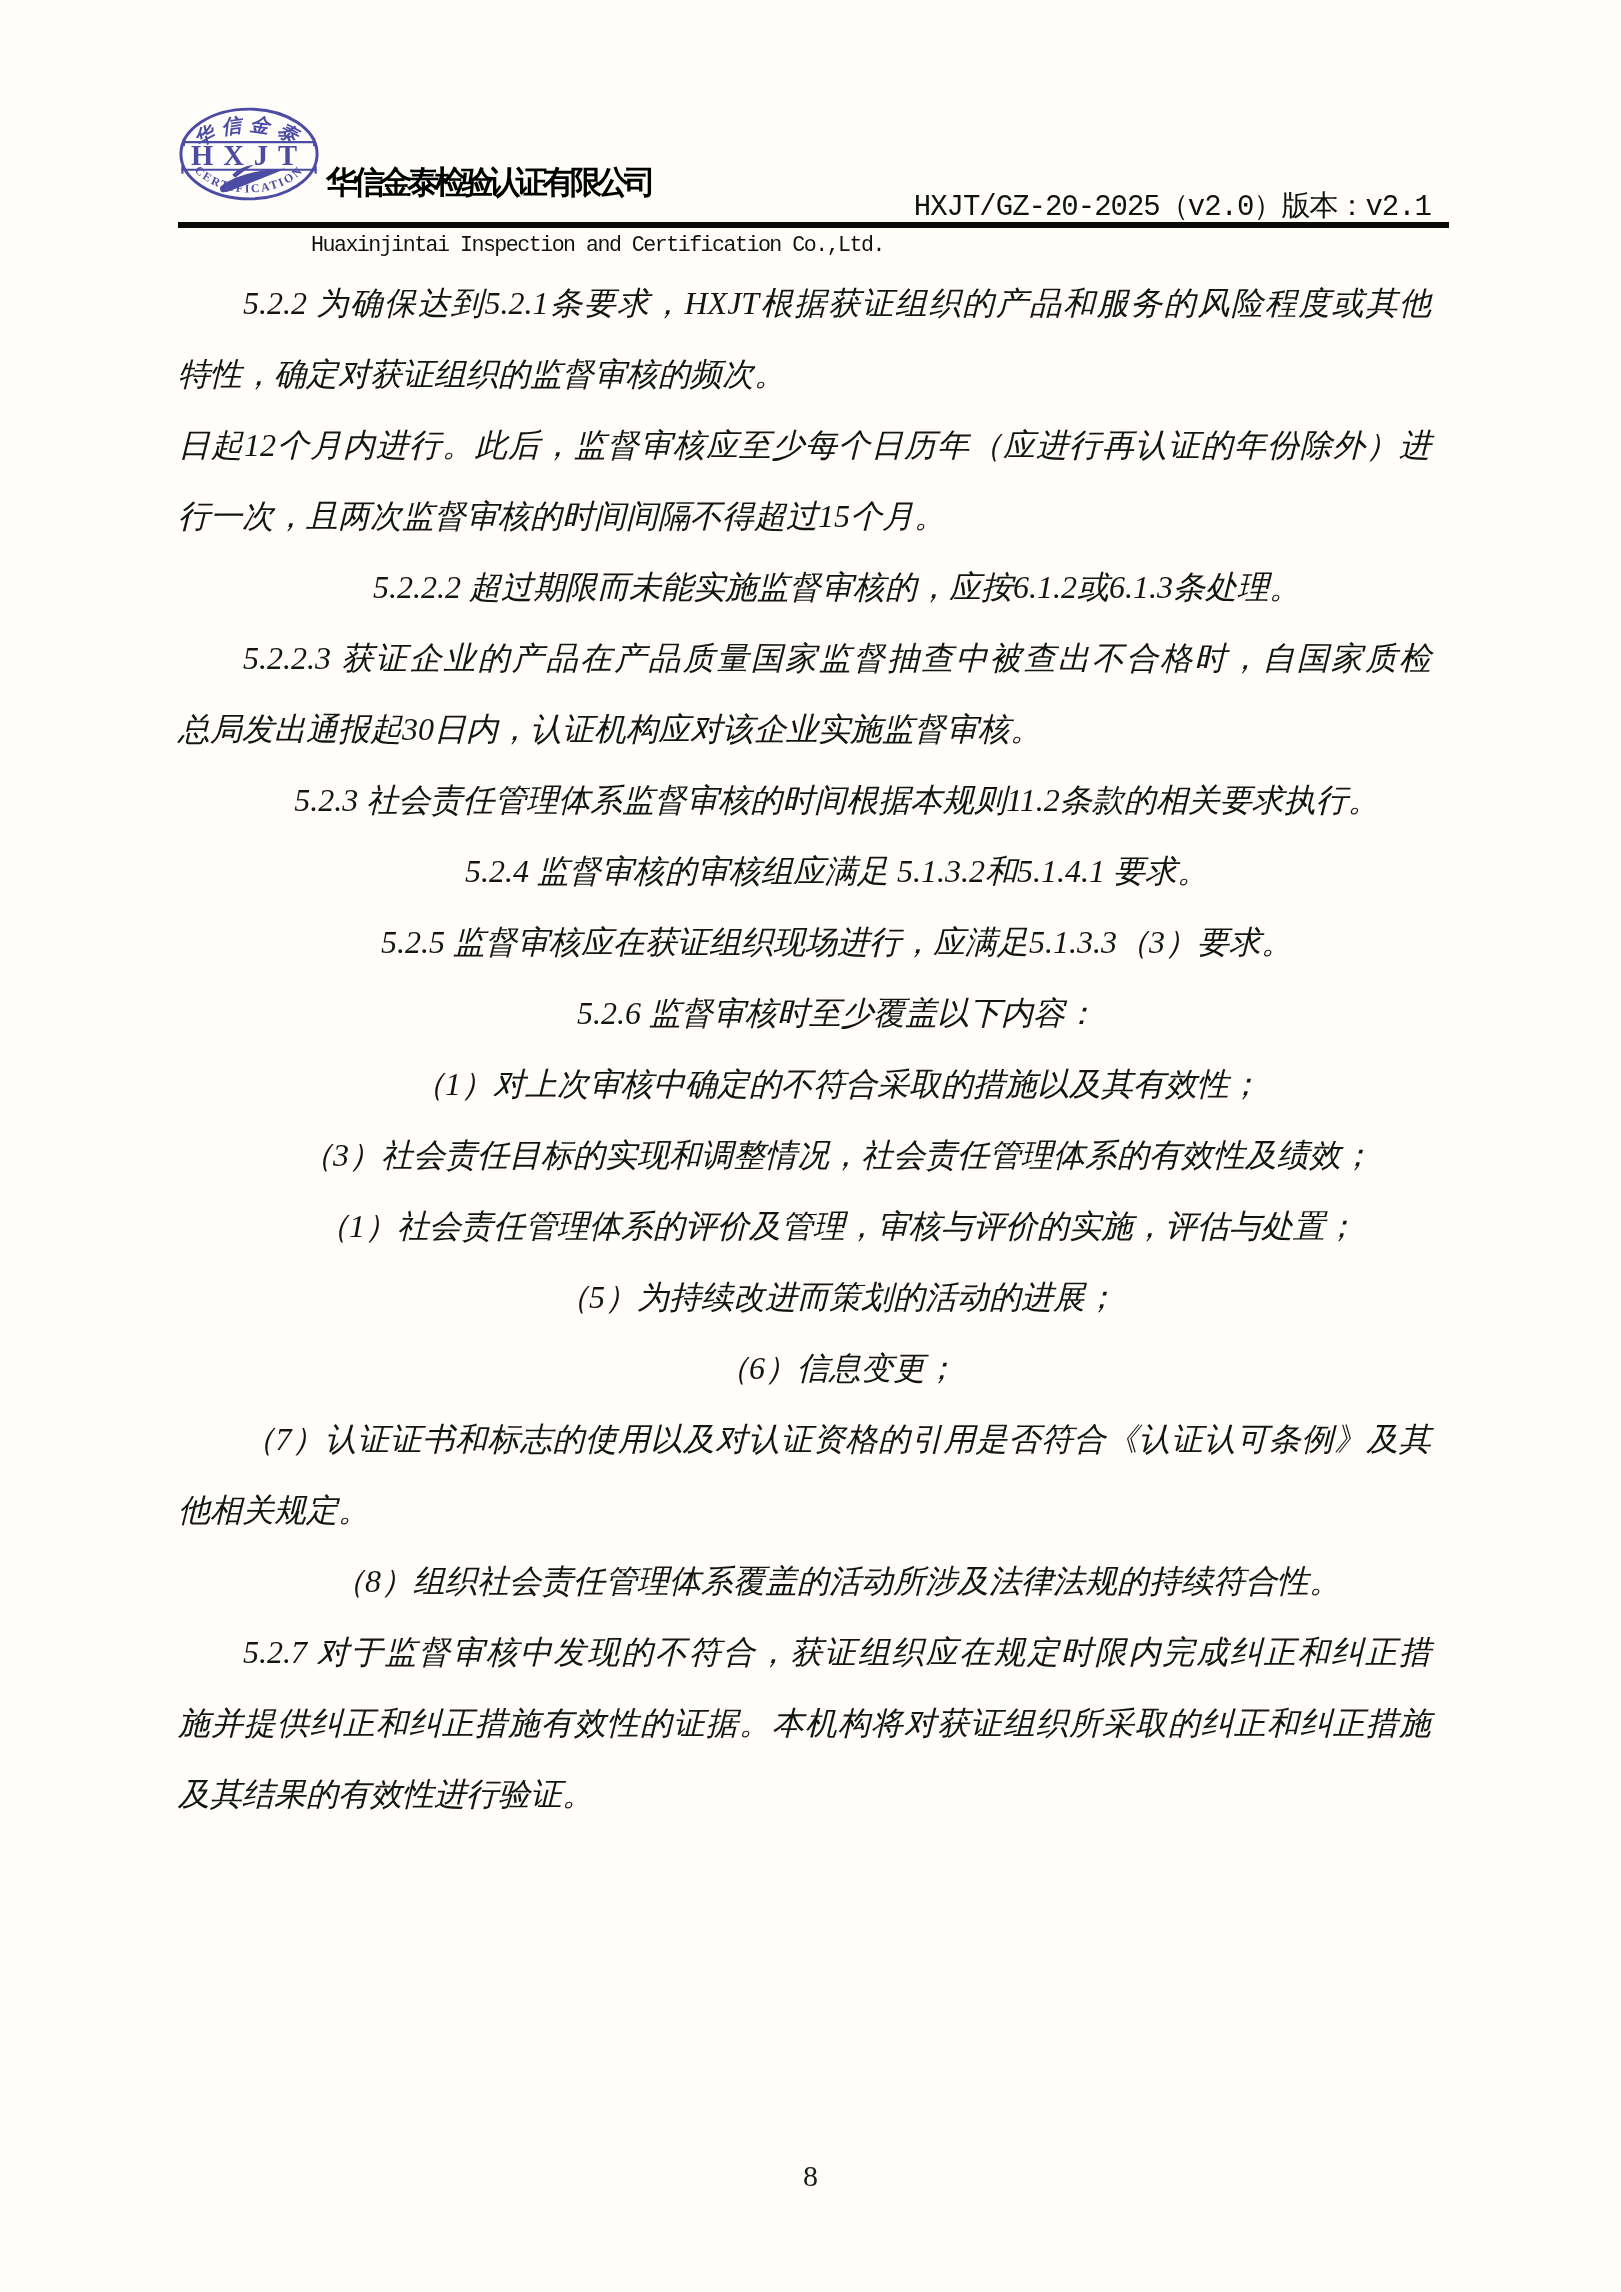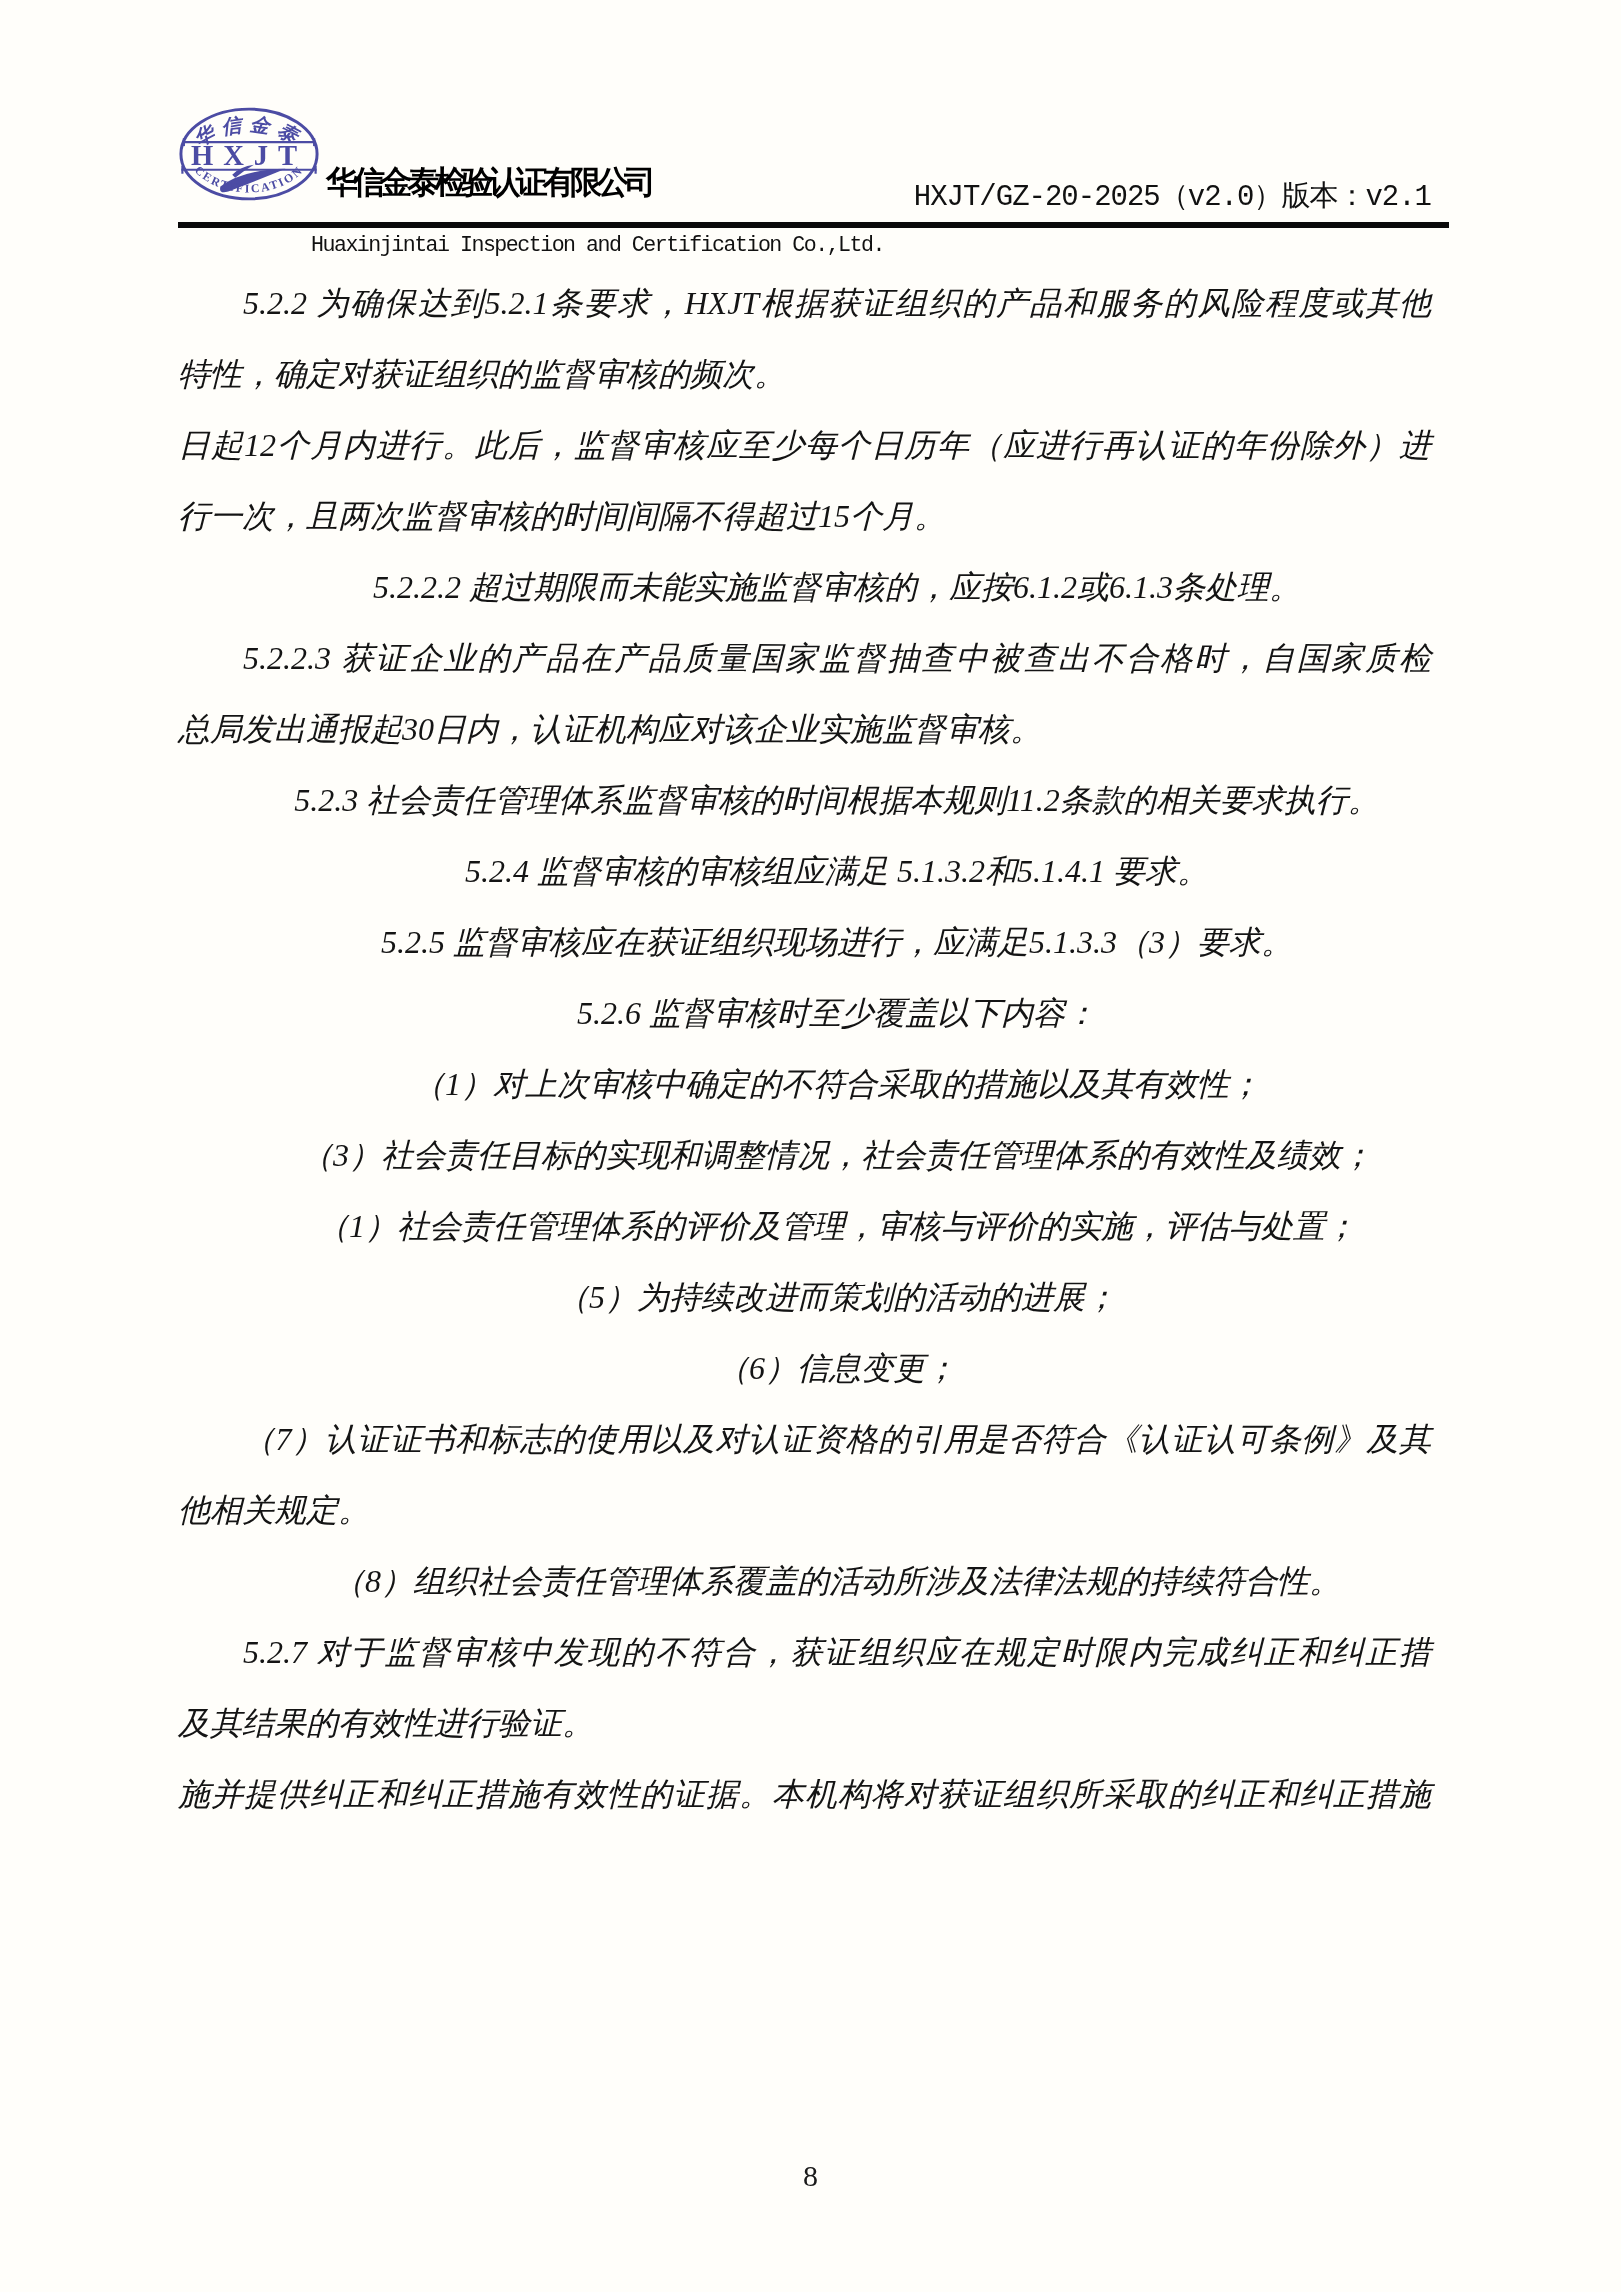--- a/index.html
+++ b/index.html
@@ -12,21 +12,21 @@
     overflow:hidden;
   }
   
   .logo{position:absolute;left:175px;top:99px;width:148px;height:110px;}
   .company-cn{
     position:absolute;left:326px;top:165px;
     font-size:32px;font-weight:bold;letter-spacing:-4.9px;
     line-height:1.1;color:#000;white-space:nowrap;
   }
   .doc-code{
-    position:absolute;top:176px;right:190px;
+    position:absolute;top:186px;right:190px;
     font-family:"Liberation Mono","DejaVu Sans Mono",monospace;
     font-size:29px;letter-spacing:-1px;color:#111;white-space:nowrap;text-align:right;
   }
   .header-rule{
     position:absolute;left:178px;top:222px;
     width:1271px;height:5.9px;background:#0a0a0a;
   }
   .company-en{
     position:absolute;left:271px;top:233px;
     font-family:"Liberation Mono","DejaVu Sans Mono",monospace;
@@ -108,20 +108,20 @@
       <div class="line indent">5.2.6 监督审核时至少覆盖以下内容：</div>
       <div class="line indent">（1）对上次审核中确定的不符合采取的措施以及其有效性；</div>
       <div class="line indent">（3）社会责任目标的实现和调整情况，社会责任管理体系的有效性及绩效；</div>
       <div class="line indent">（1）社会责任管理体系的评价及管理，审核与评价的实施，评估与处置；</div>
       <div class="line indent">（5）为持续改进而策划的活动的进展；</div>
       <div class="line indent">（6）信息变更；</div>
       <div class="line indent full">（7）认证证书和标志的使用以及对认证资格的引用是否符合《认证认可条例》及其</div>
       <div class="line">他相关规定。</div>
       <div class="line indent">（8）组织社会责任管理体系覆盖的活动所涉及法律法规的持续符合性。</div>
       <div class="line indent full">5.2.7 对于监督审核中发现的不符合，获证组织应在规定时限内完成纠正和纠正措</div>
+      <div class="line full">施并提供纠正和纠正措施有效性的证据。本机构将对获证组织所采取的纠正和纠正措施</div>
       <div class="line">及其结果的有效性进行验证。</div>
-      <div class="line full">施并提供纠正和纠正措施有效性的证据。本机构将对获证组织所采取的纠正和纠正措施</div>
     </div>
 
   <div class="page-number">8</div>
 
 </div>
 
 
 </body></html>

